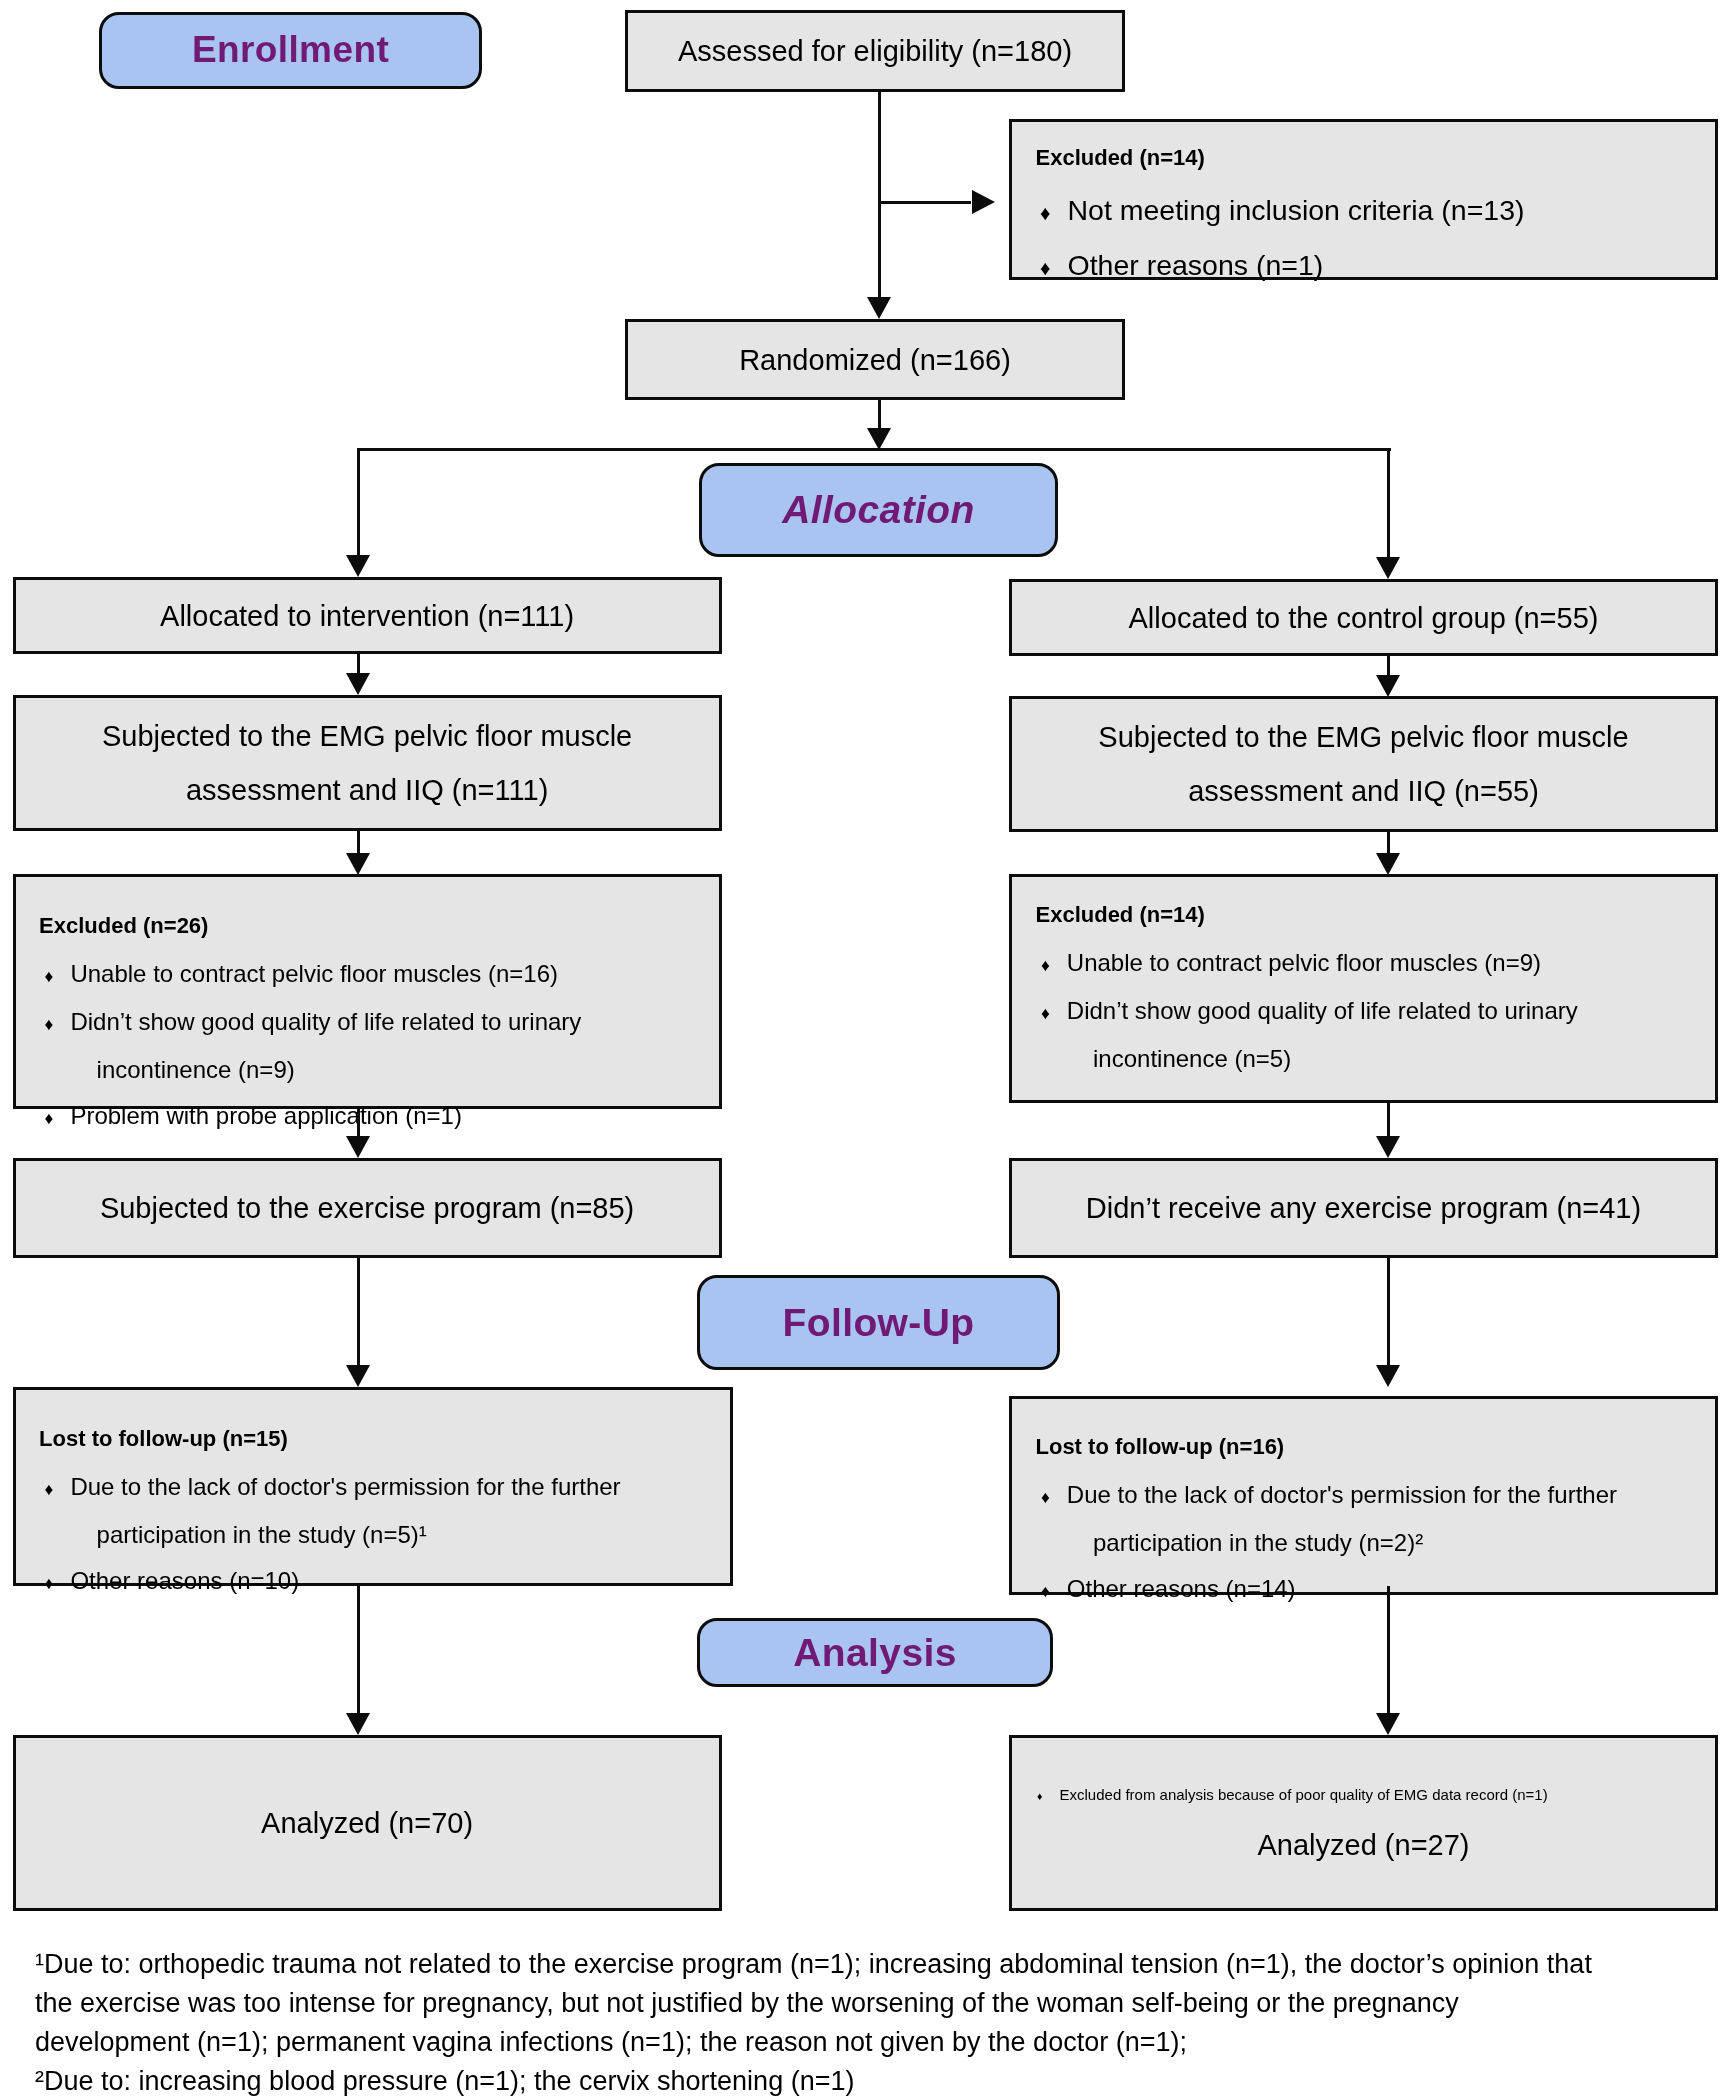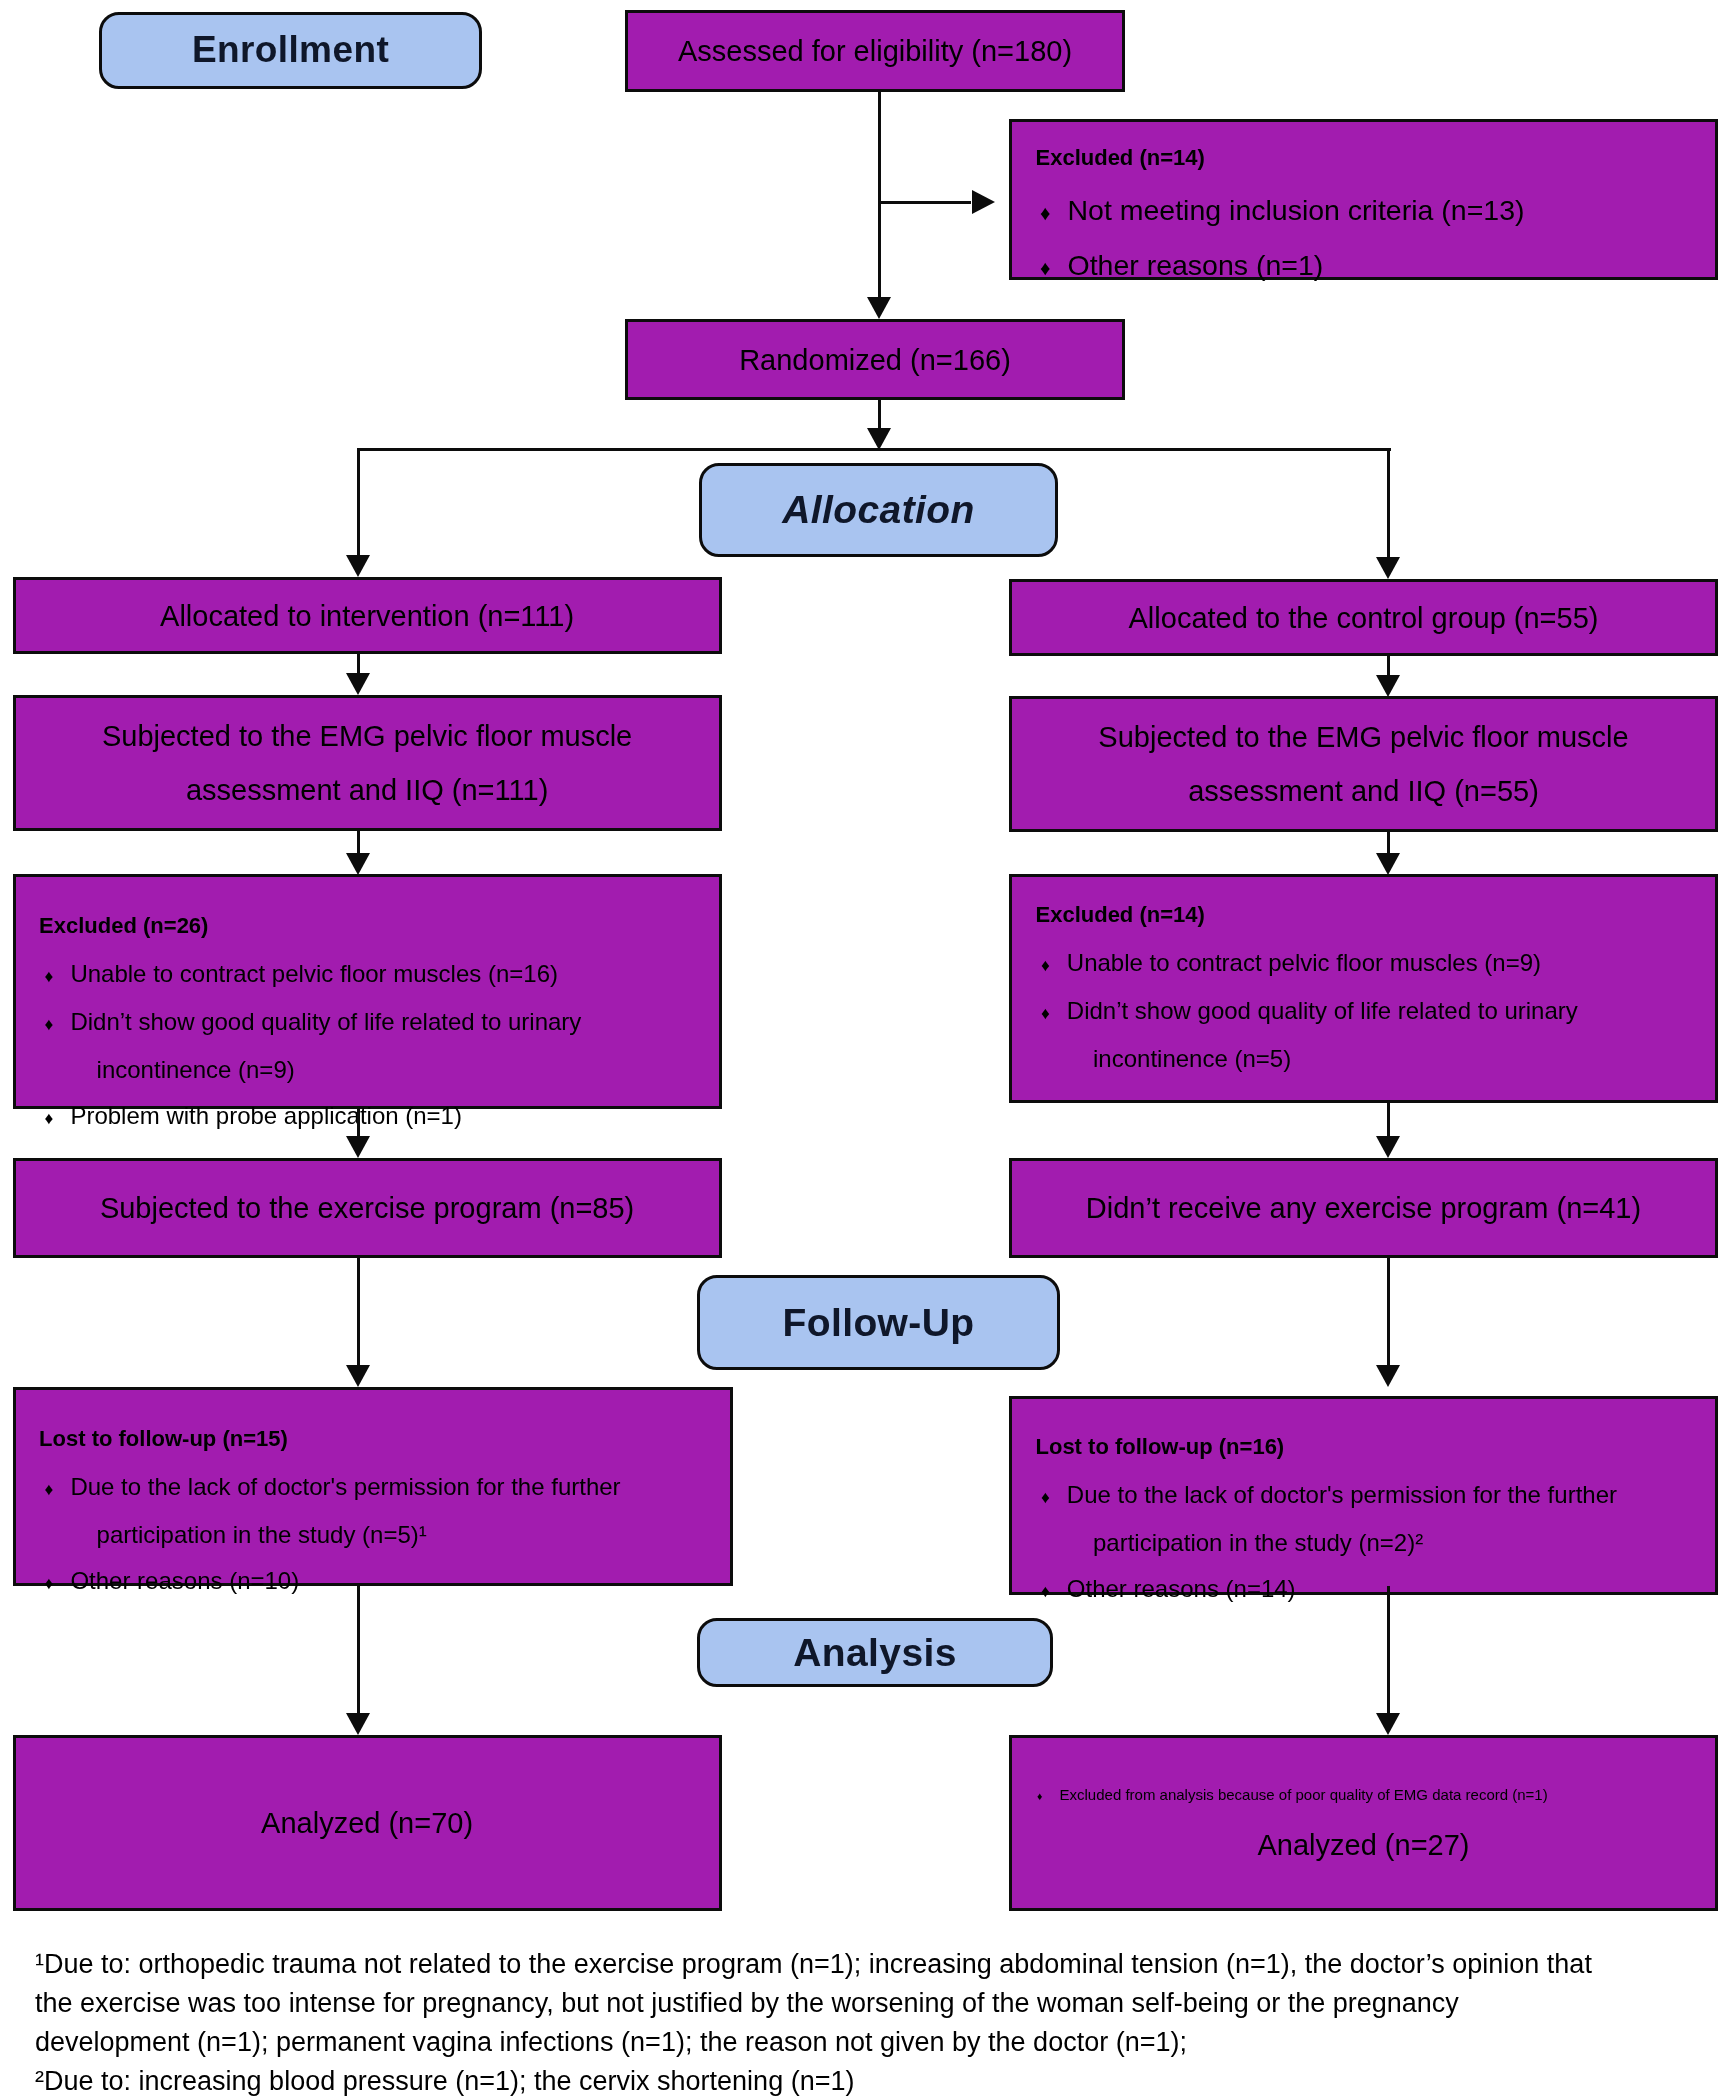--- a/index.html
+++ b/index.html
@@ -2,31 +2,31 @@
 <html style="font-size:13.4px"><head>
 <meta charset="utf-8">
 <style>
   html,body { margin:0; padding:0; background:#ffffff; }
   #canvas {
     position:relative; width:1729px; height:2098px; background:#ffffff;
     font-family:"Liberation Sans", sans-serif; color:#000;
     overflow:hidden;
   }
   .box {
-    position:absolute; background:#a21caf; border:3.4px solid #0c0c0c;
+    position:absolute; background:#e5e5e5; border:3.4px solid #0c0c0c;
     box-sizing:border-box;
   }
   .box.center {
     display:flex; align-items:center; justify-content:center;
     text-align:center; font-size:29px; line-height:54px; padding:0 18.5px;
   }
   .stage {
     position:absolute; background:#a9c4f0; border:3.4px solid #0c0c0c;
     border-radius:20px; display:flex; align-items:center; justify-content:center;
-    font-weight:bold; color:#0f172a; box-sizing:border-box; font-size:39px;
+    font-weight:bold; color:#701a75; box-sizing:border-box; font-size:39px;
     letter-spacing:0.4px;
   }
   .title { font-size:22px; line-height:50px; padding-left:23.5px;font-weight:bold; }
   .bullet {
     font-size:24px; line-height:46px;
     padding-left:81px; text-indent:-52px; padding-right:5px;
   }
   .bullet-lg {
     font-size:28.5px; line-height:52px;
     padding-left:72px; text-indent:-44px; padding-right:5px;

